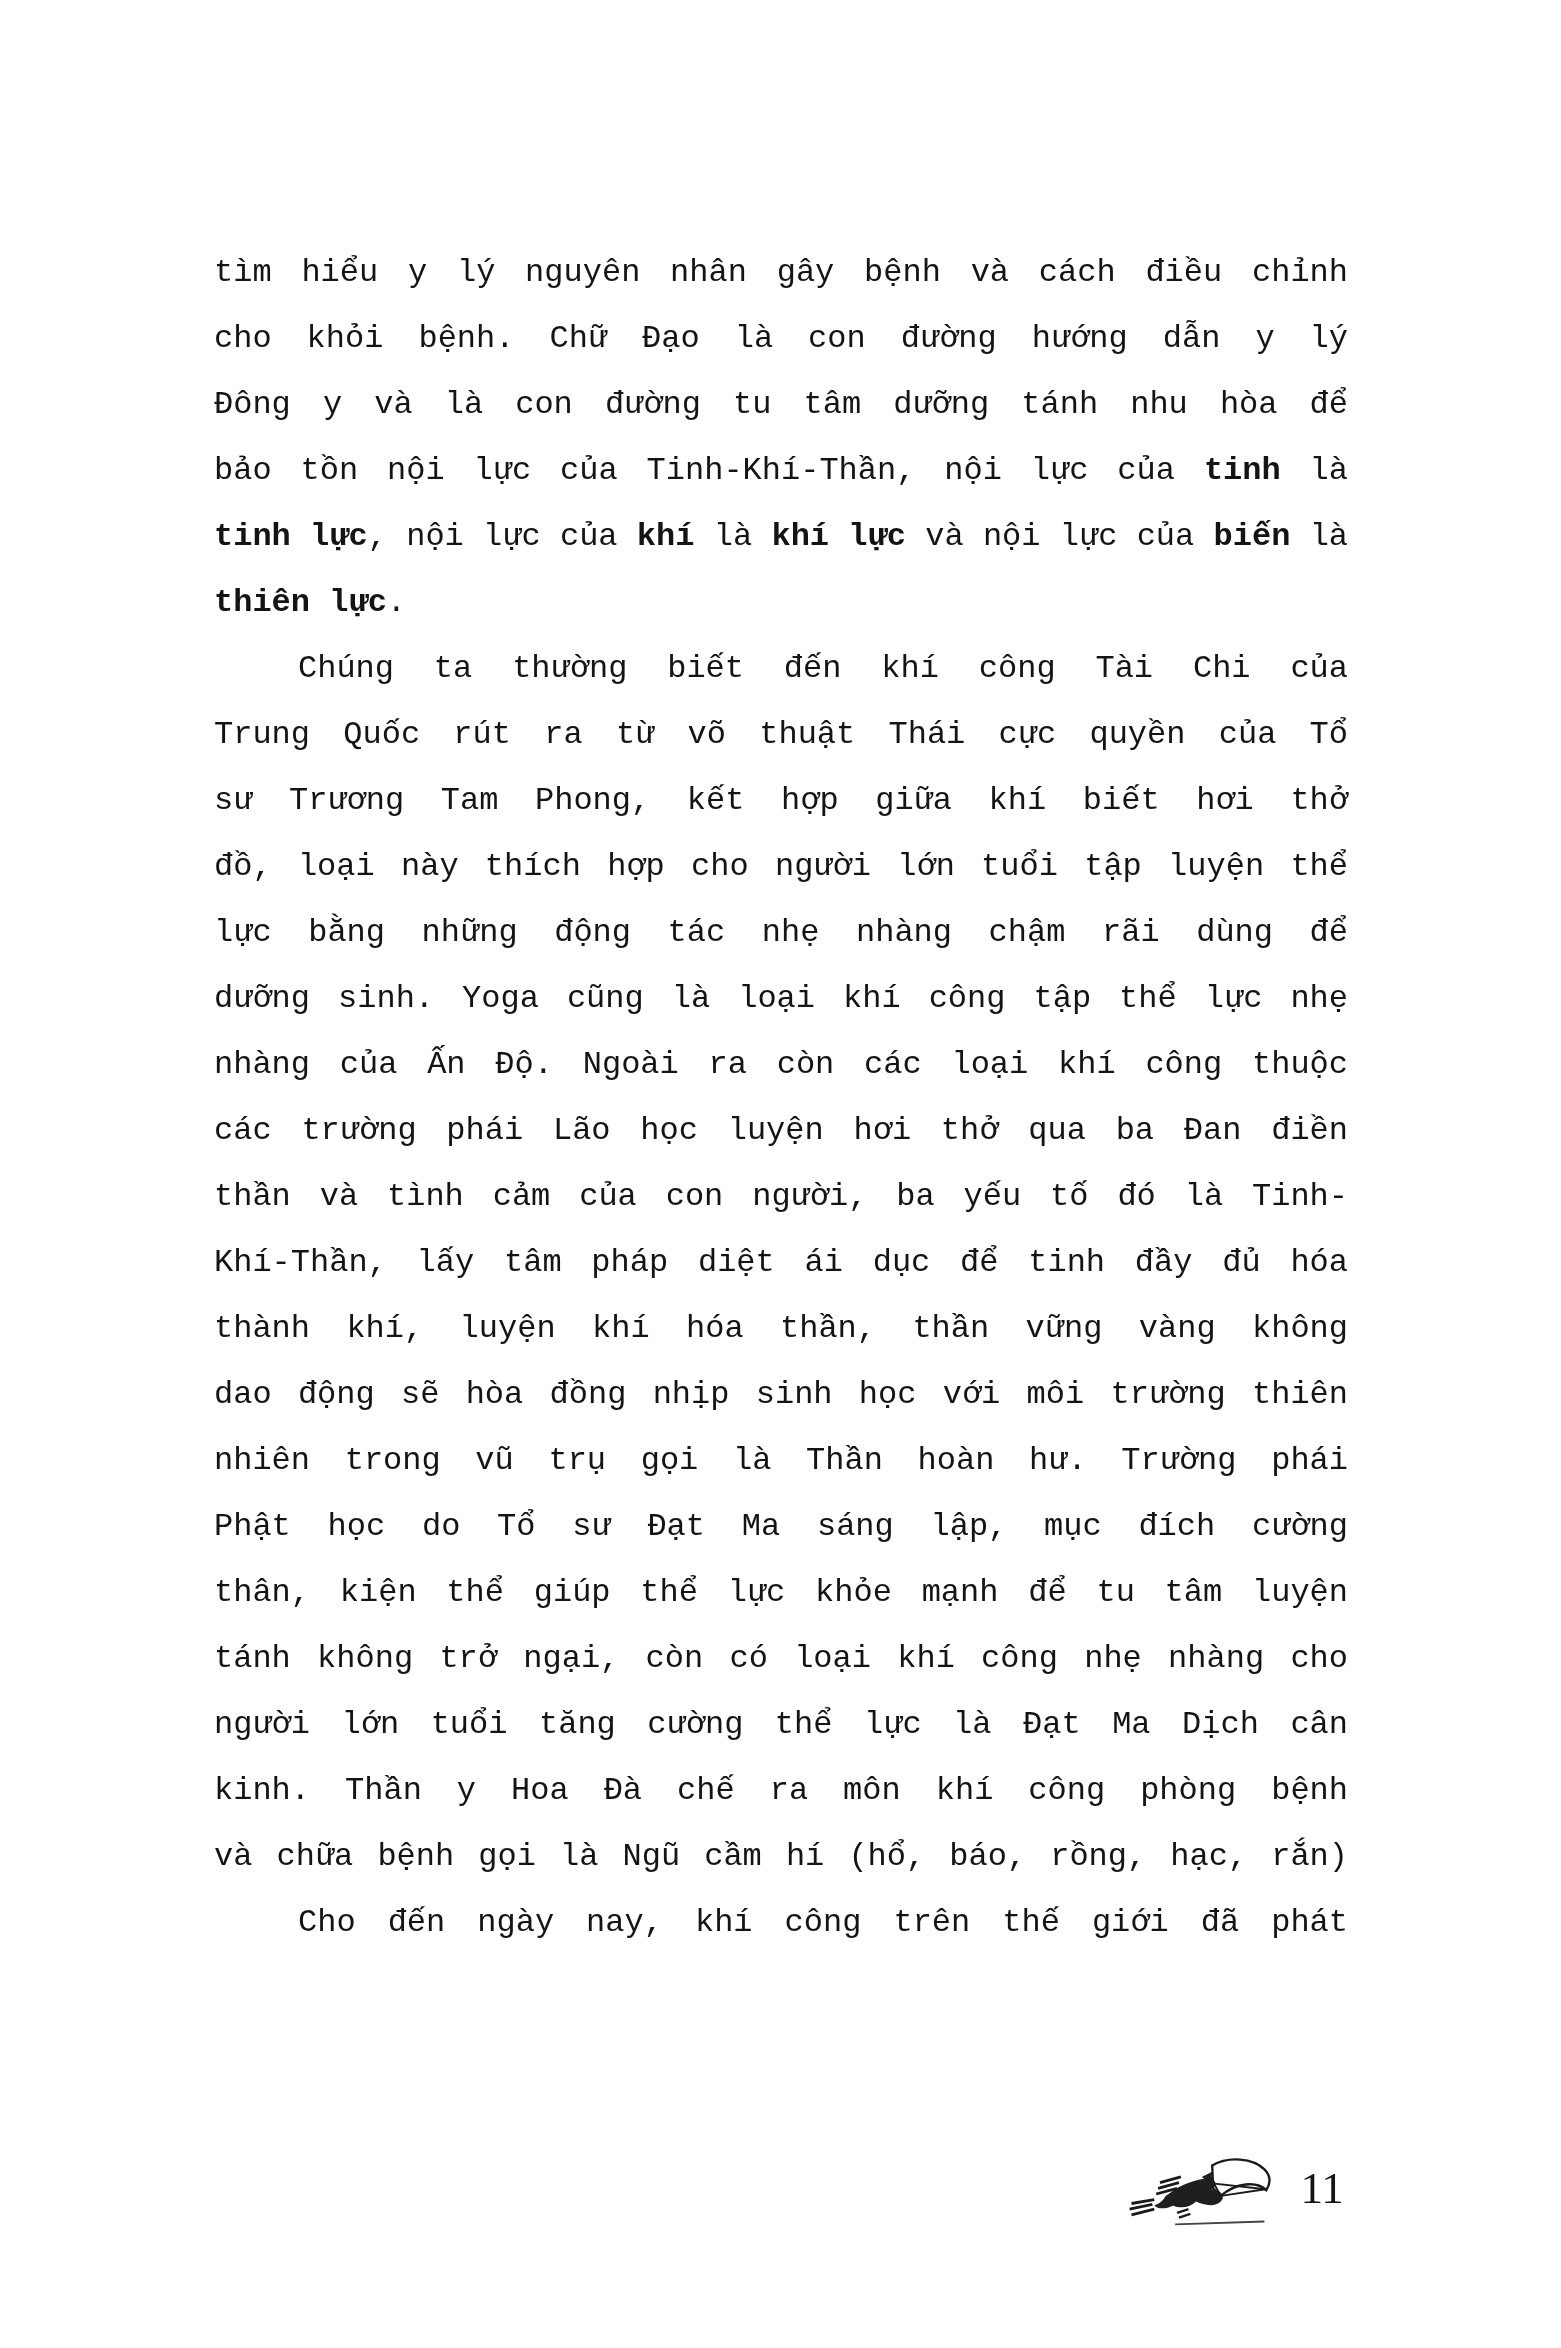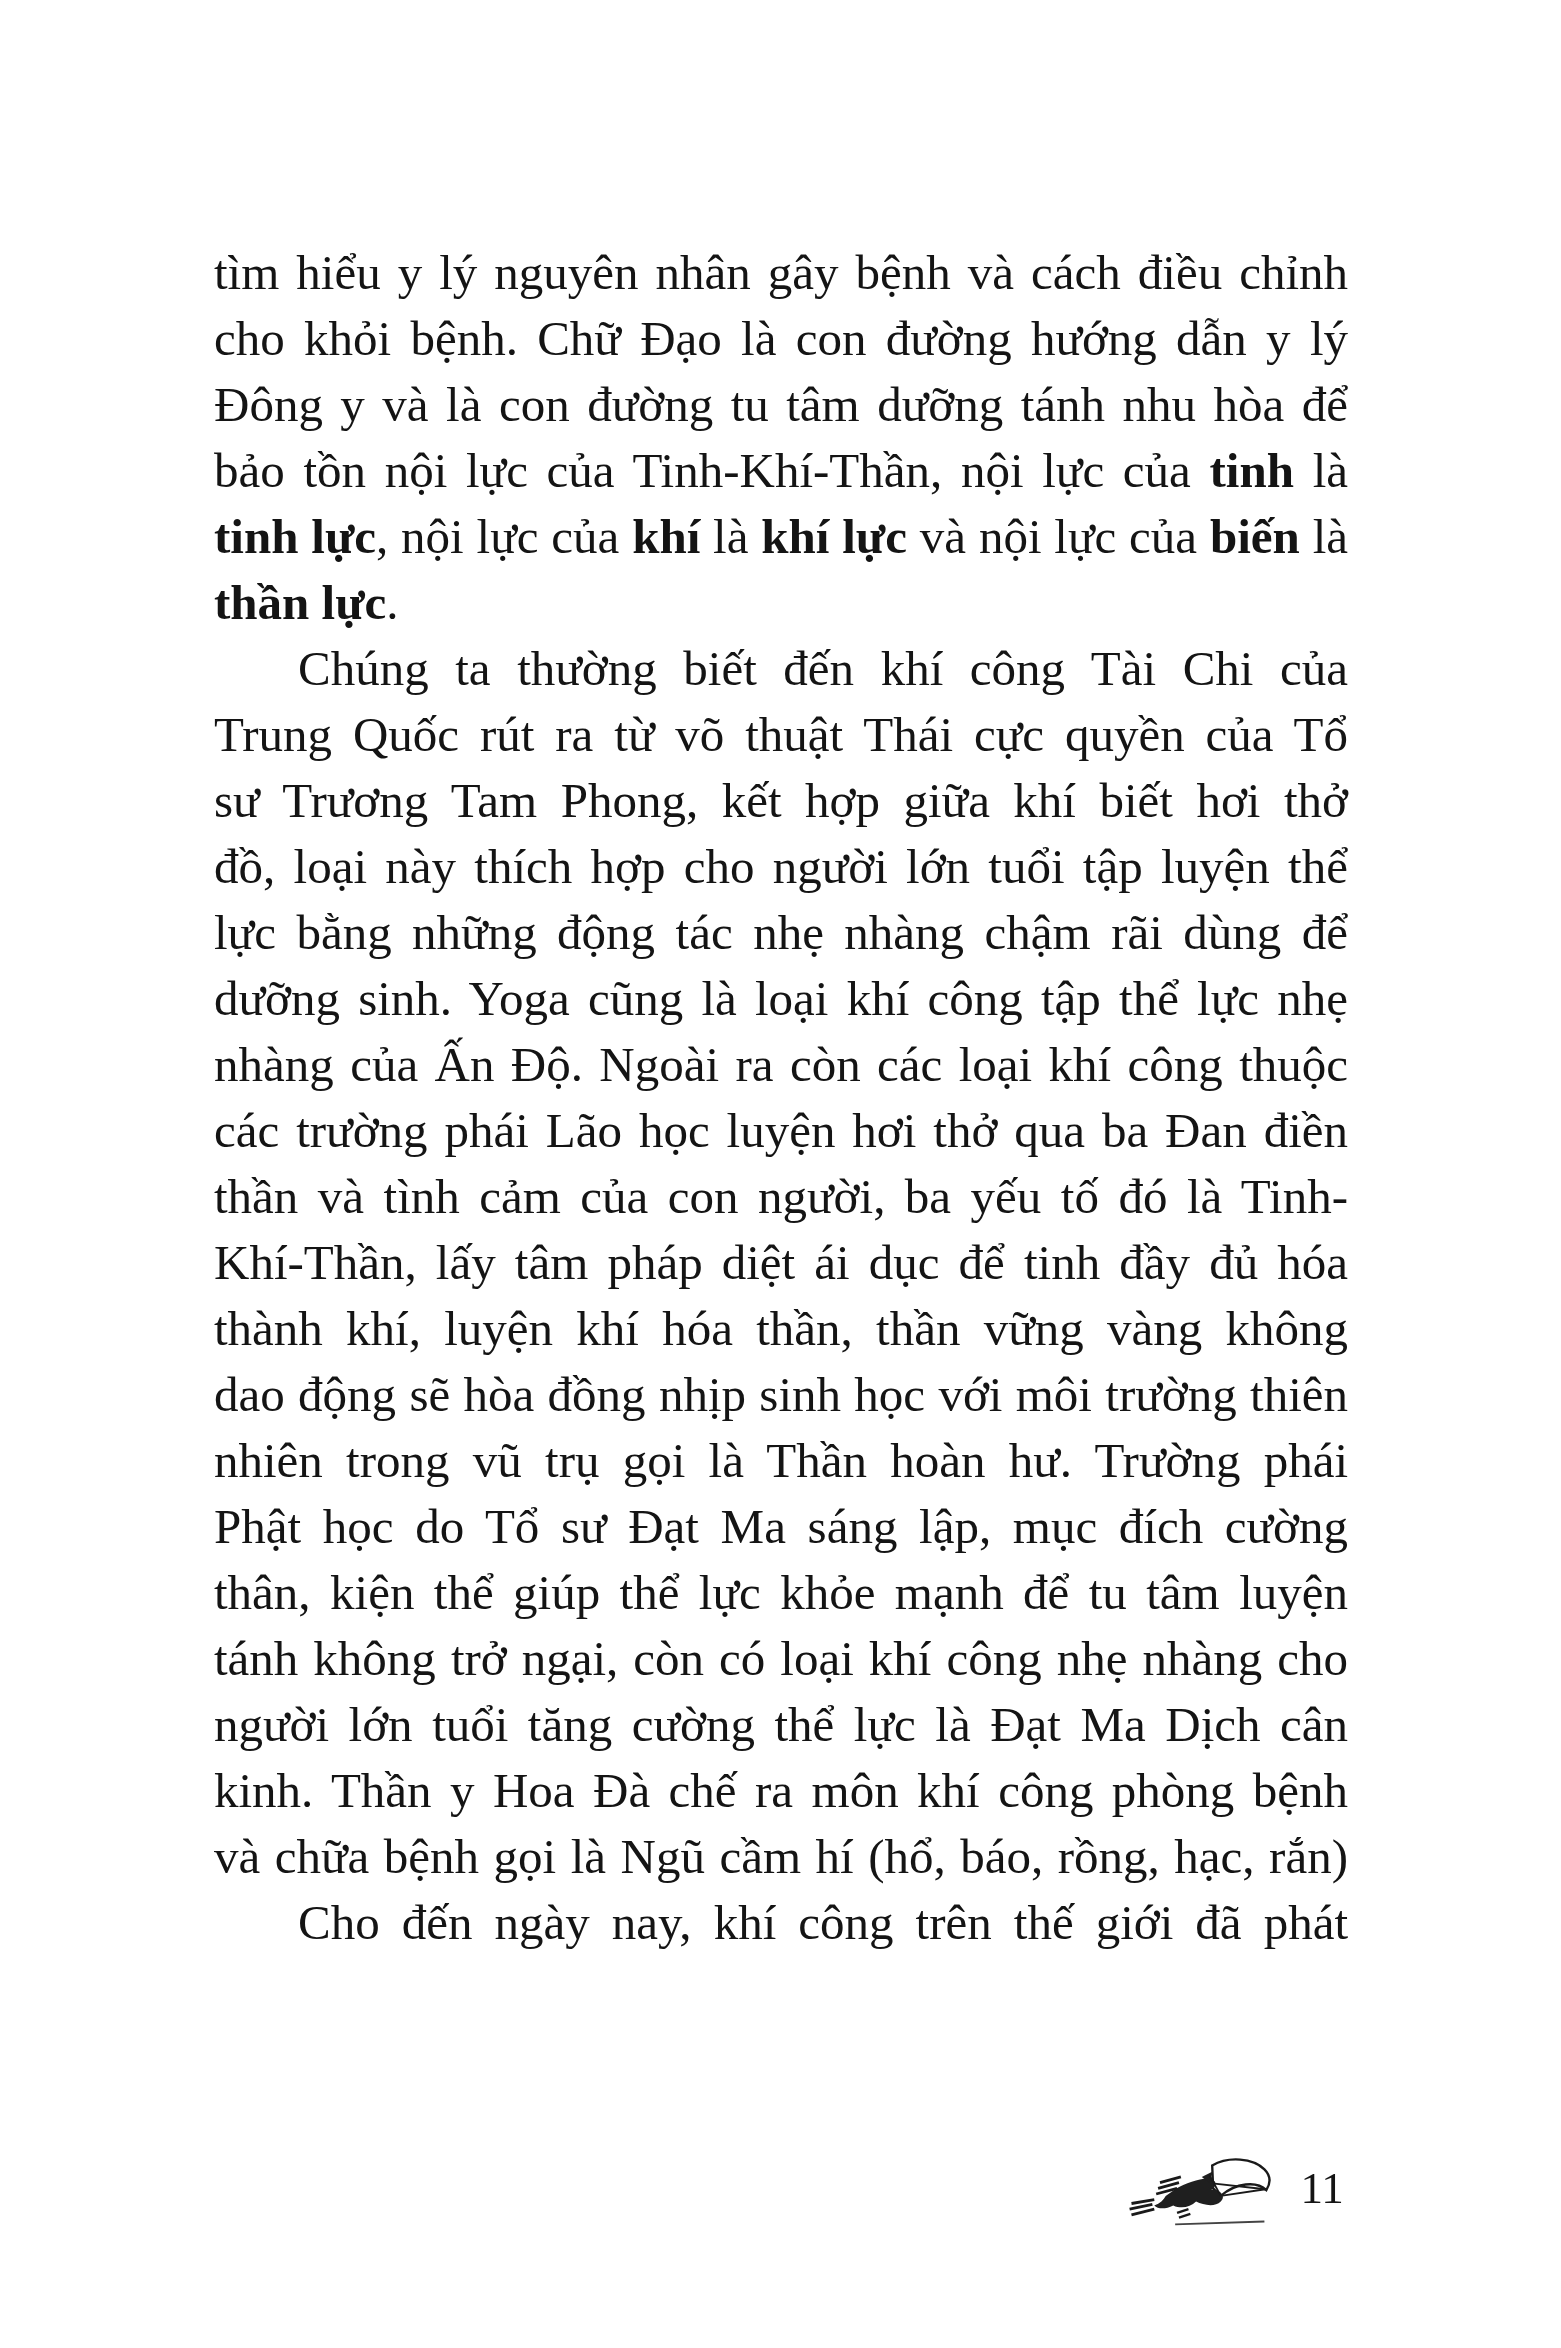--- a/index.html
+++ b/index.html
@@ -11,25 +11,26 @@
     overflow: hidden;
     font-family: "Liberation Serif", serif;
   }
   .text-column {
     position: absolute;
     left: 214px;
     top: 240px;
     width: 1134px;
   }
   .line {
-    font-size: 49px;
+    font-size: 32px;
     line-height: 66px;
     color: #141414;
     text-align: justify;
     white-space: normal;
+    font-family: Liberation Mono, monospace;
   }
   .line.just { text-align-last: justify; }
   .line.indent { text-indent: 84px; }
   .line .bold { font-weight: bold; }
   .footer {
     position: absolute;
     left: 1122px;
     top: 2148px;
     width: 228px;
     height: 86px;
@@ -53,21 +54,21 @@
 <body>
 
 <div class="page">
 
   <div class="text-column">
       <div class="line just"><span>tìm hiểu y lý nguyên nhân gây bệnh và cách điều chỉnh</span></div>
       <div class="line just"><span>cho khỏi bệnh. Chữ Đạo là con đường hướng dẫn y lý</span></div>
       <div class="line just"><span>Đông y và là con đường tu tâm dưỡng tánh nhu hòa để</span></div>
       <div class="line just"><span>bảo tồn nội lực của Tinh-Khí-Thần, nội lực của </span><span class="bold">tinh</span><span> là</span></div>
       <div class="line just"><span class="bold">tinh lực</span><span>, nội lực của </span><span class="bold">khí</span><span> là </span><span class="bold">khí lực</span><span> và nội lực của </span><span class="bold">biến</span><span> là</span></div>
-      <div class="line"><span class="bold">thần lực</span><span>.</span></div>
+      <div class="line"><span class="bold">thiên lực</span><span>.</span></div>
       <div class="line just indent"><span>Chúng ta thường biết đến khí công Tài Chi của</span></div>
       <div class="line just"><span>Trung Quốc rút ra từ võ thuật Thái cực quyền của Tổ</span></div>
       <div class="line just"><span>sư Trương Tam Phong, kết hợp giữa khí biết hơi thở</span></div>
       <div class="line just"><span>đồ, loại này thích hợp cho người lớn tuổi tập luyện thể</span></div>
       <div class="line just"><span>lực bằng những động tác nhẹ nhàng chậm rãi dùng để</span></div>
       <div class="line just"><span>dưỡng sinh. Yoga cũng là loại khí công tập thể lực nhẹ</span></div>
       <div class="line just"><span>nhàng của Ấn Độ. Ngoài ra còn các loại khí công thuộc</span></div>
       <div class="line just"><span>các trường phái Lão học luyện hơi thở qua ba Đan điền</span></div>
       <div class="line just"><span>thần và tình cảm của con người, ba yếu tố đó là Tinh-</span></div>
       <div class="line just"><span>Khí-Thần, lấy tâm pháp diệt ái dục để tinh đầy đủ hóa</span></div>

